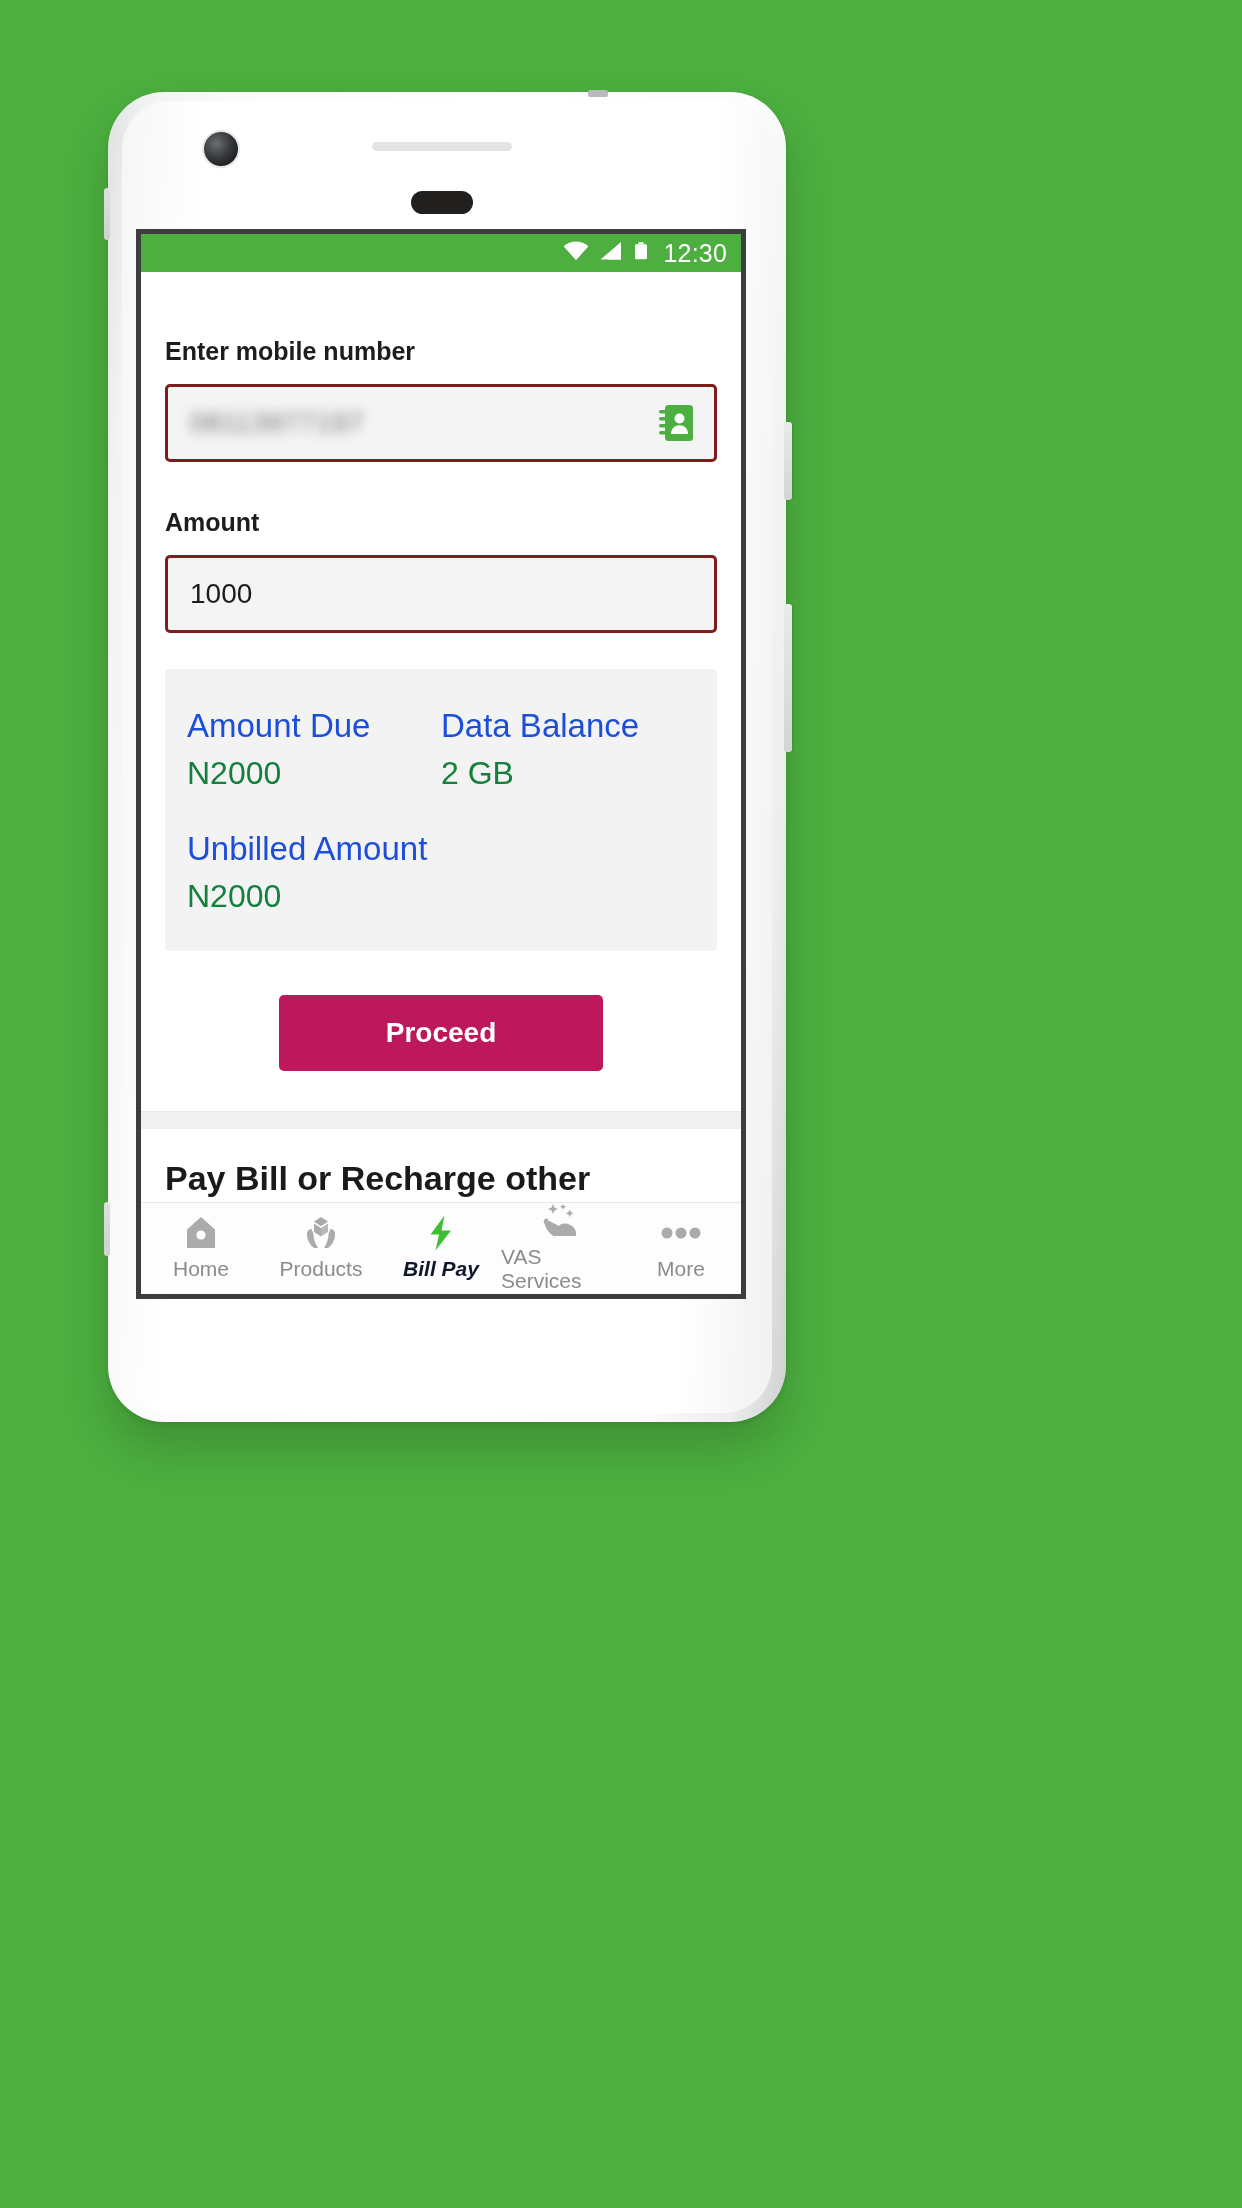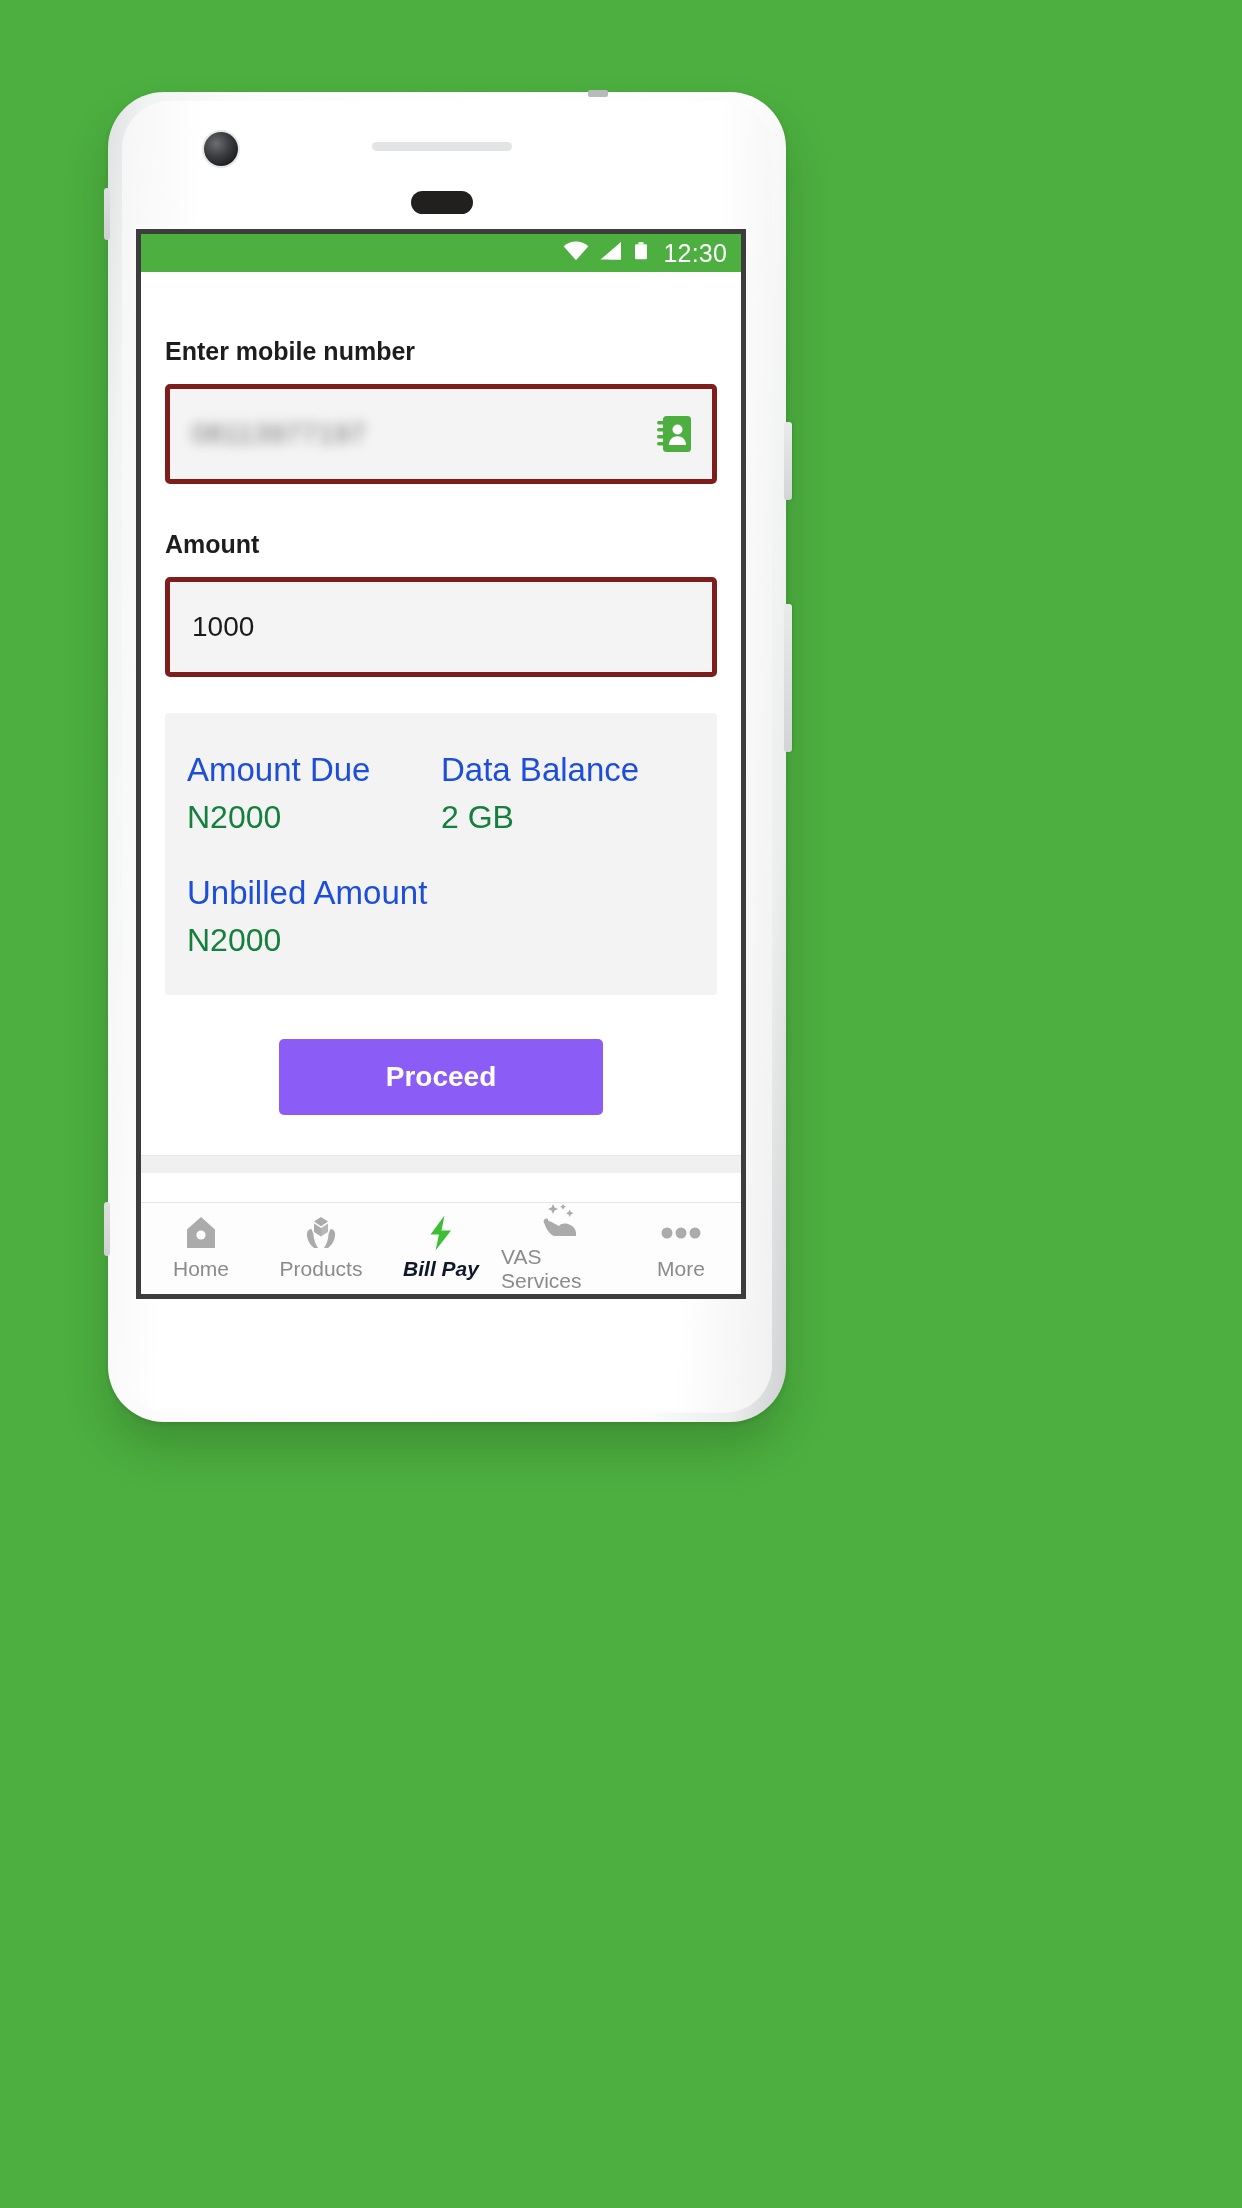--- a/index.html
+++ b/index.html
@@ -148,23 +148,23 @@
   }
   #form-area { padding: 34px 24px 0 24px; }
 
   .field-label {
     font-size: 25px;
     font-weight: bold;
     color: #1d1d1d;
     margin-bottom: 18px;
   }
   .text-field {
-    height: 100px;
+    height: 78px;
     background: #f4f4f4;
-    border: 5px solid #7f1d1d;
+    border: 3px solid #7f1d1d;
     border-radius: 5px;
     display: flex;
     align-items: center;
     padding: 0 16px 0 22px;
     position: relative;
   }
   #mobile-value {
     font-size: 27px;
     color: #6f6f6f;
     letter-spacing: 1px;
@@ -211,21 +211,21 @@
 
   
   #proceed-wrap {
     display: flex;
     justify-content: center;
     padding: 44px 0 40px 0;
   }
   #proceed-button {
     width: 324px;
     height: 76px;
-    background: #8b5cf6;
+    background: #be185d;
     border: none;
     border-radius: 5px;
     color: #ffffff;
     font-size: 28px;
     font-weight: bold;
     font-family: "Liberation Sans", sans-serif;
     cursor: pointer;
   }
 
   

